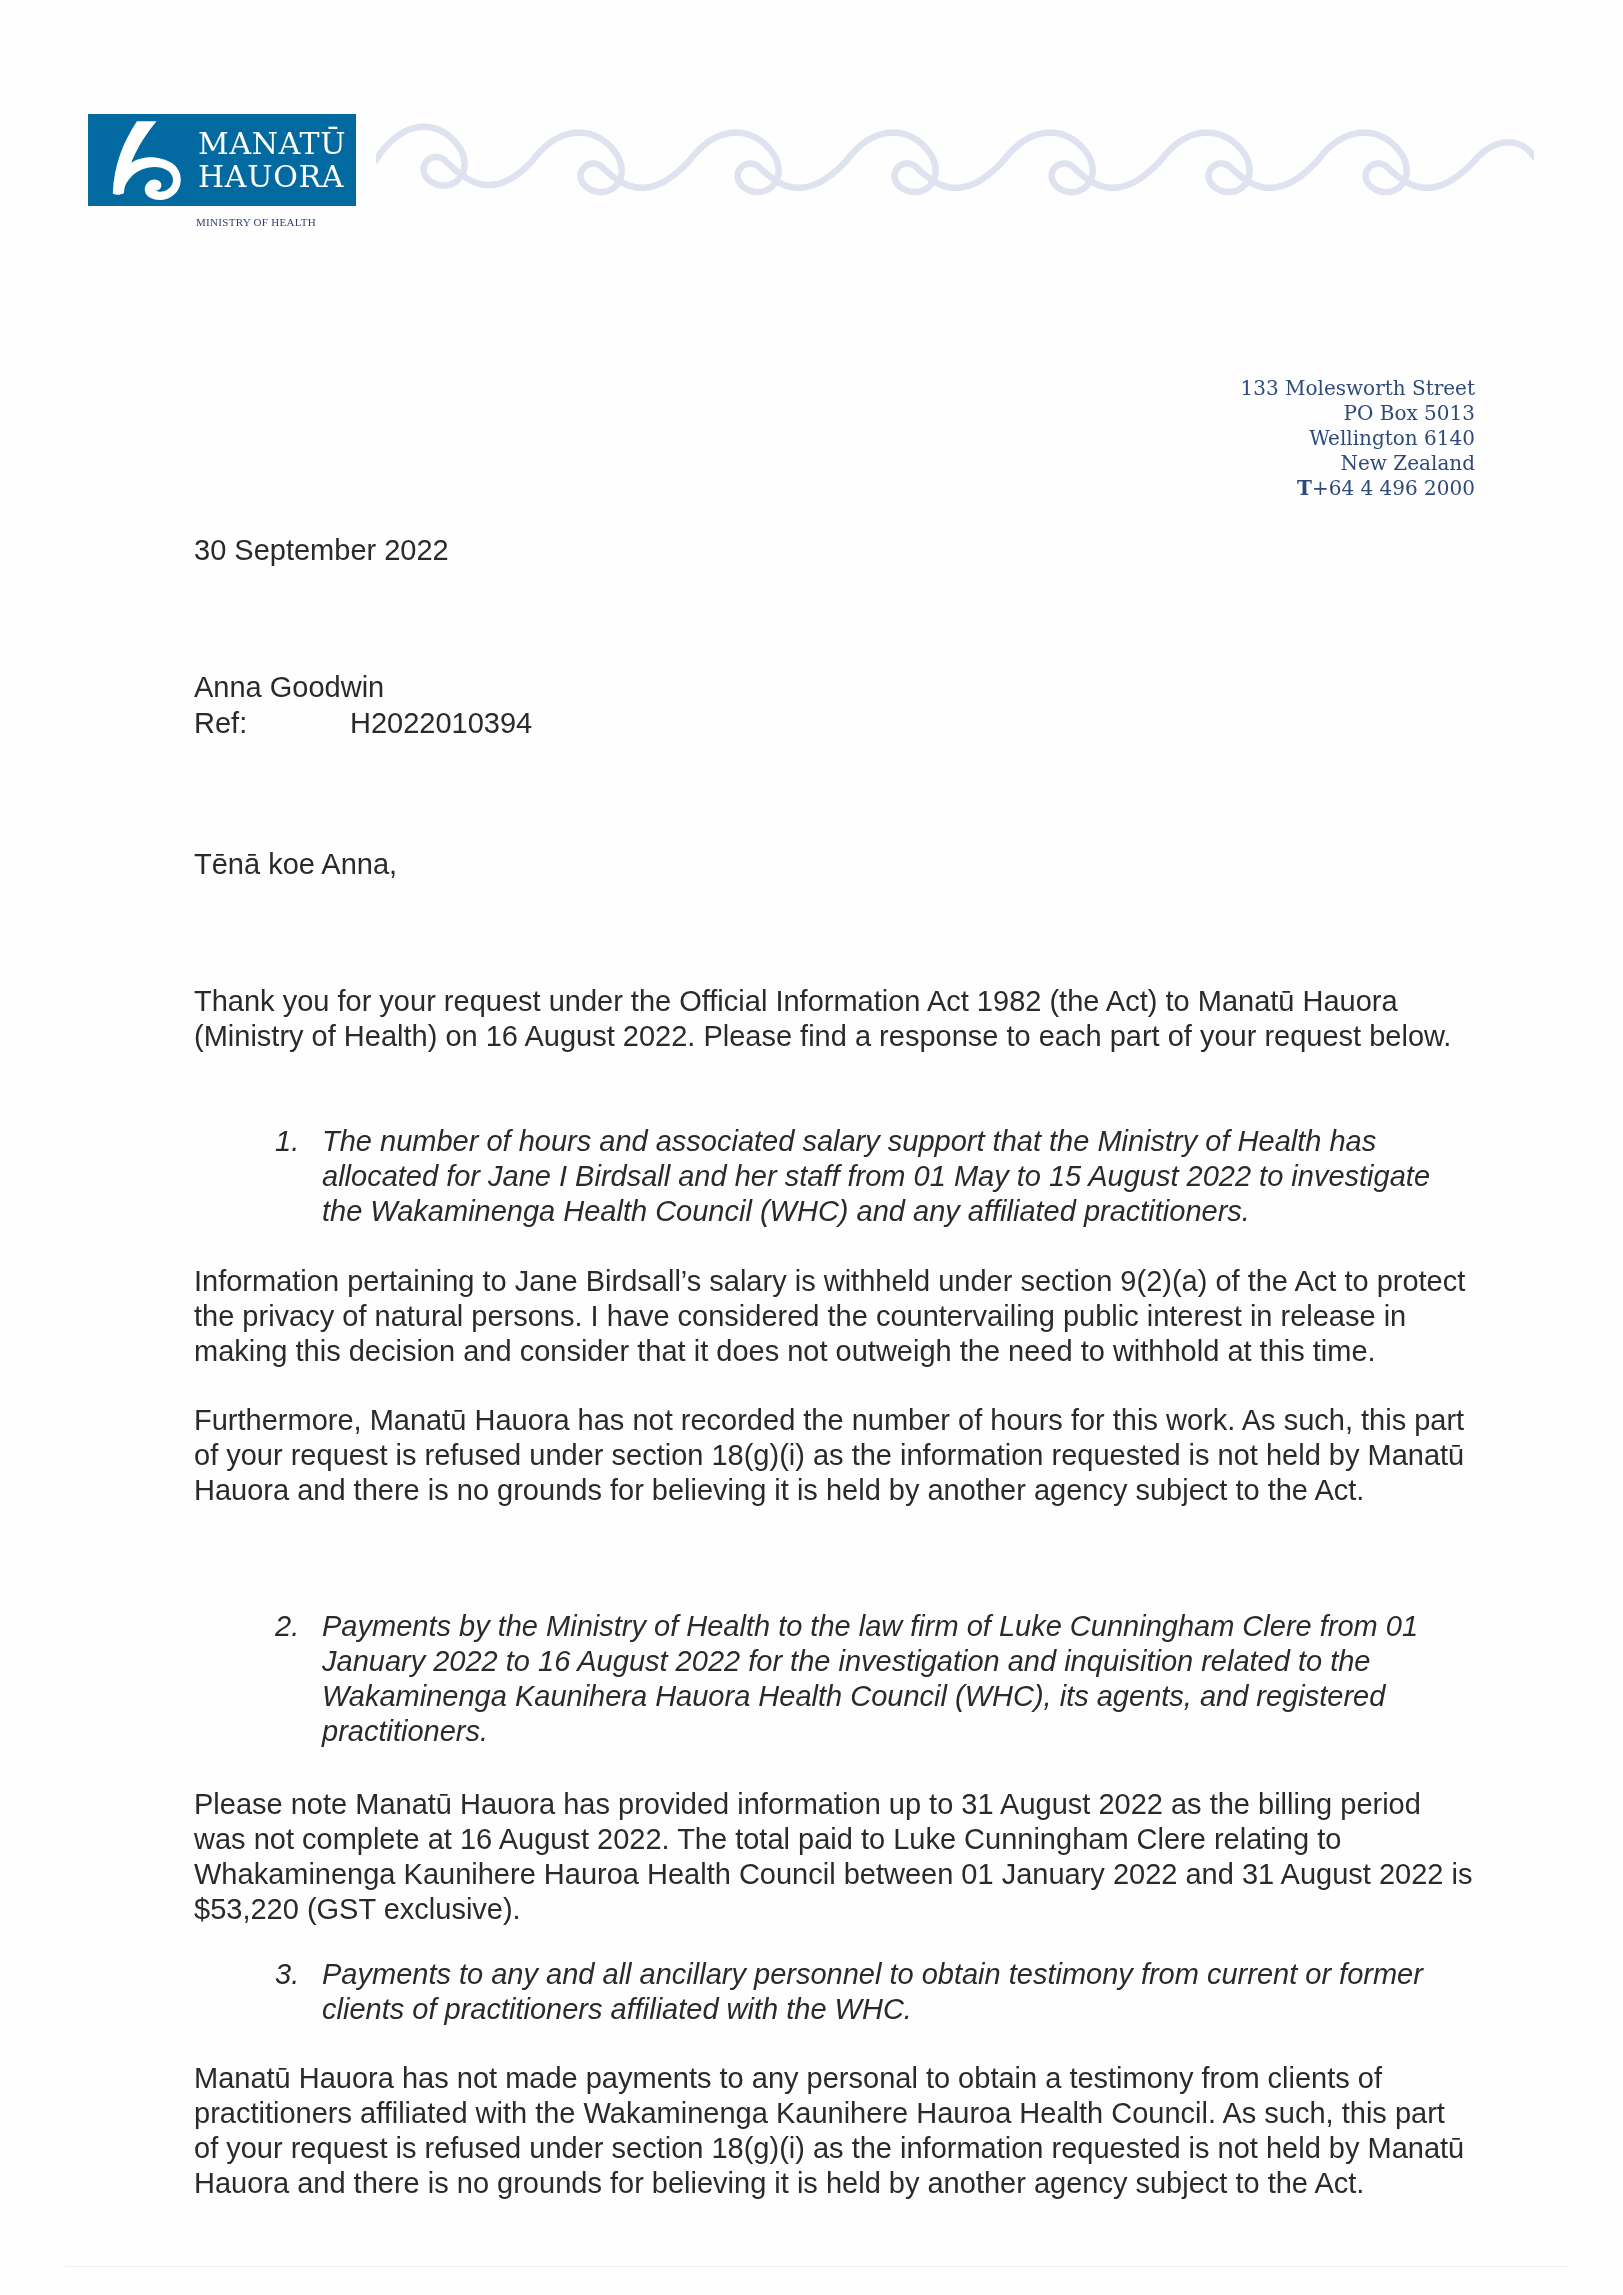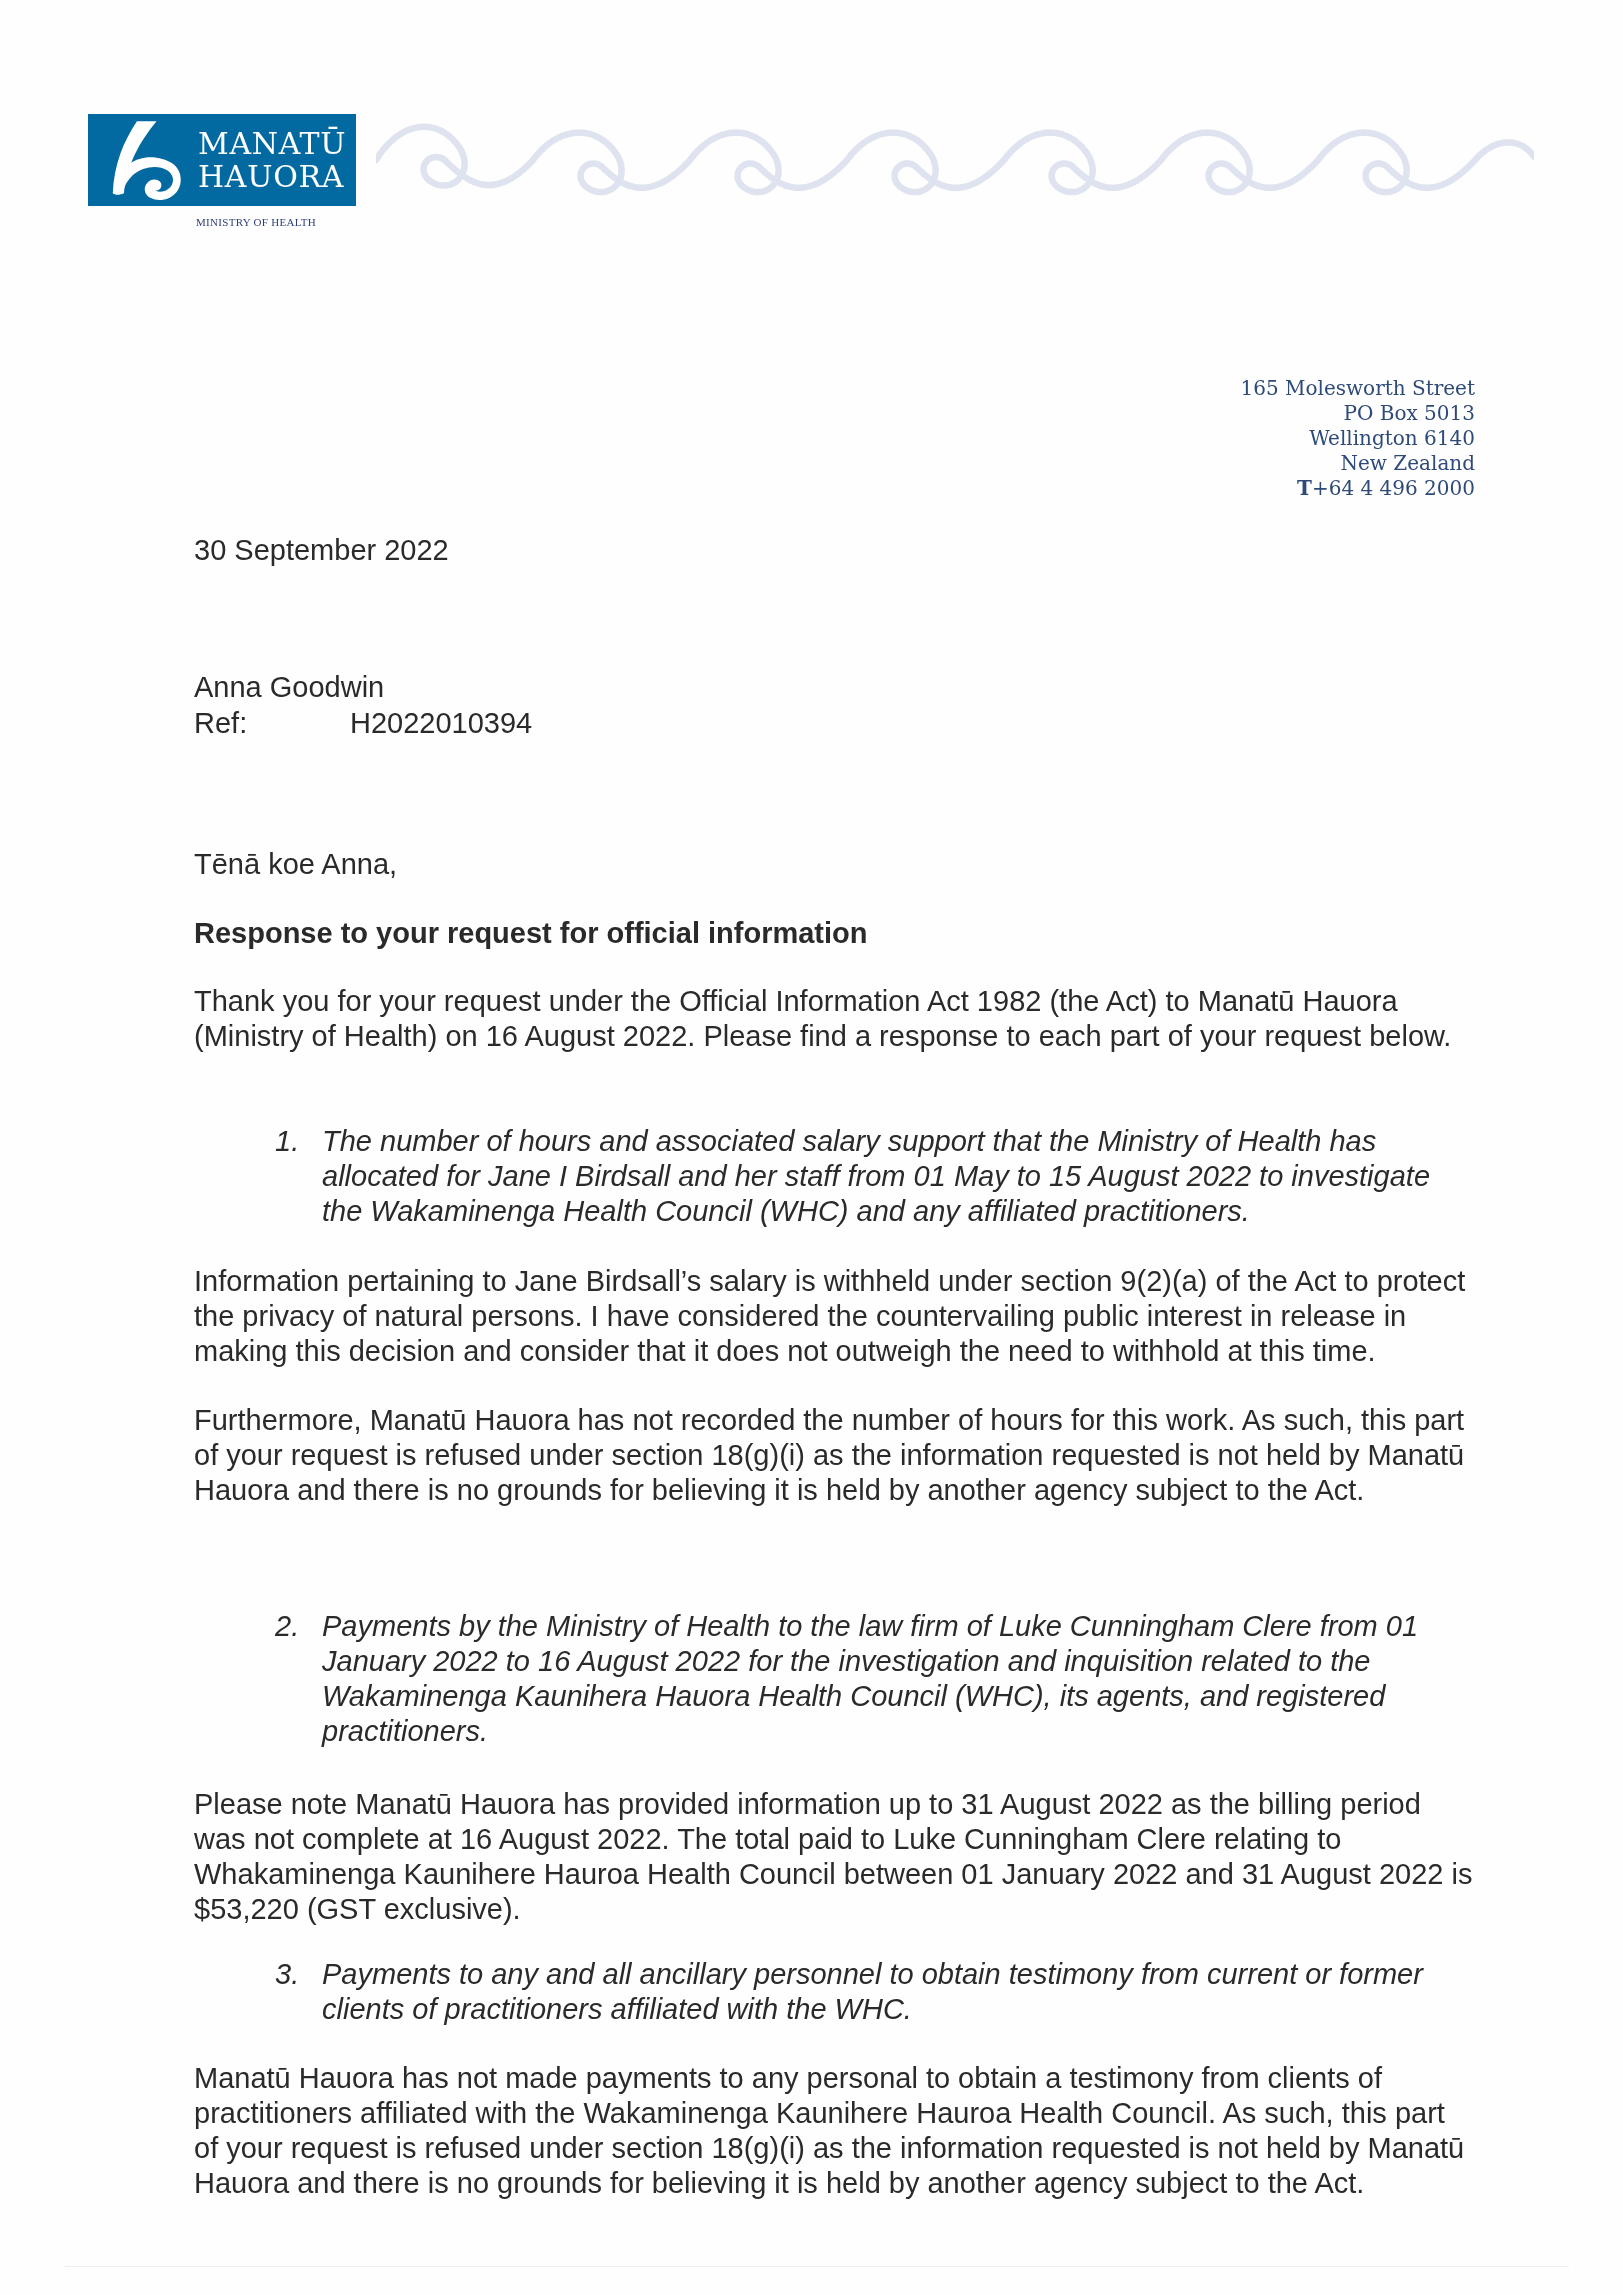--- a/index.html
+++ b/index.html
@@ -71,39 +71,38 @@
   </div>
   <div class="logo-sub">MINISTRY OF HEALTH</div>
 
   <svg class="koru-band" viewBox="0 0 1770 150" preserveAspectRatio="none">
     <g fill="none" stroke="#dfe2ef" stroke-width="10" stroke-dasharray="3 3" stroke-linecap="round">
       <path d="M0 75 C40 10 100 10 130 60 C150 100 110 130 80 105 C60 85 85 60 105 75 C140 110 180 140 240 75 C280 20 340 20 370 70 C390 110 350 140 320 115 C300 95 325 70 345 85 C380 120 420 140 480 75 C520 20 580 20 610 70 C630 110 590 140 560 115 C540 95 565 70 585 85 C620 120 660 140 720 75 C760 20 820 20 850 70 C870 110 830 140 800 115 C780 95 805 70 825 85 C860 120 900 140 960 75 C1000 20 1060 20 1090 70 C1110 110 1070 140 1040 115 C1020 95 1045 70 1065 85 C1100 120 1140 140 1200 75 C1240 20 1300 20 1330 70 C1350 110 1310 140 1280 115 C1260 95 1285 70 1305 85 C1340 120 1380 140 1440 75 C1480 20 1540 20 1570 70 C1590 110 1550 140 1520 115 C1500 95 1525 70 1545 85 C1580 120 1620 140 1680 75 C1710 40 1750 40 1770 70"></path>
     </g>
   </svg>
 
   <div class="address">
-    <div>165 Molesworth Street</div>
+    <div>133 Molesworth Street</div>
     <div>PO Box 5013</div>
     <div>Wellington 6140</div>
     <div>New Zealand</div>
     <div><span class="tel-label">T</span><span>+64 4 496 2000</span></div>
   </div>
 
   <div class="body-text date">30 September 2022</div>
   <div class="body-text recipient">Anna Goodwin</div>
 
   <div class="body-text meta">
     <div class="meta-row">
       <span class="meta-label">Ref:</span>
       <span>H2022010394</span>
     </div>
   </div>
 
   <div class="body-text salutation">Tēnā koe Anna,</div>
-  <div class="body-text heading">Response to your request for official information</div>
   <div class="body-text para-intro">Thank you for your request under the Official Information Act 1982 (the Act) to Manatū Hauora (Ministry of Health) on 16 August 2022. Please find a response to each part of your request below.</div>
 
   <div class="item item1">
     <span class="item-num">1.</span>
     <span>The number of hours and associated salary support that the Ministry of Health has allocated for Jane  I Birdsall and her staff from 01 May to 15 August 2022 to investigate the Wakaminenga Health Council (WHC) and any affiliated practitioners.</span>
   </div>
   <div class="body-text para-1a">Information pertaining to Jane Birdsall’s salary is withheld under section 9(2)(a) of the Act to protect the privacy of natural persons. I have considered the countervailing public interest in release in making this decision and consider that it does not outweigh the need to withhold at this time.</div>
   <div class="body-text para-1b">Furthermore, Manatū Hauora has not recorded the number of hours for this work. As such, this part of your request is refused under section 18(g)(i) as the information requested is not held by Manatū Hauora and there is no grounds for believing it is held by another agency subject to the Act.</div>
 
   <div class="item item2">

